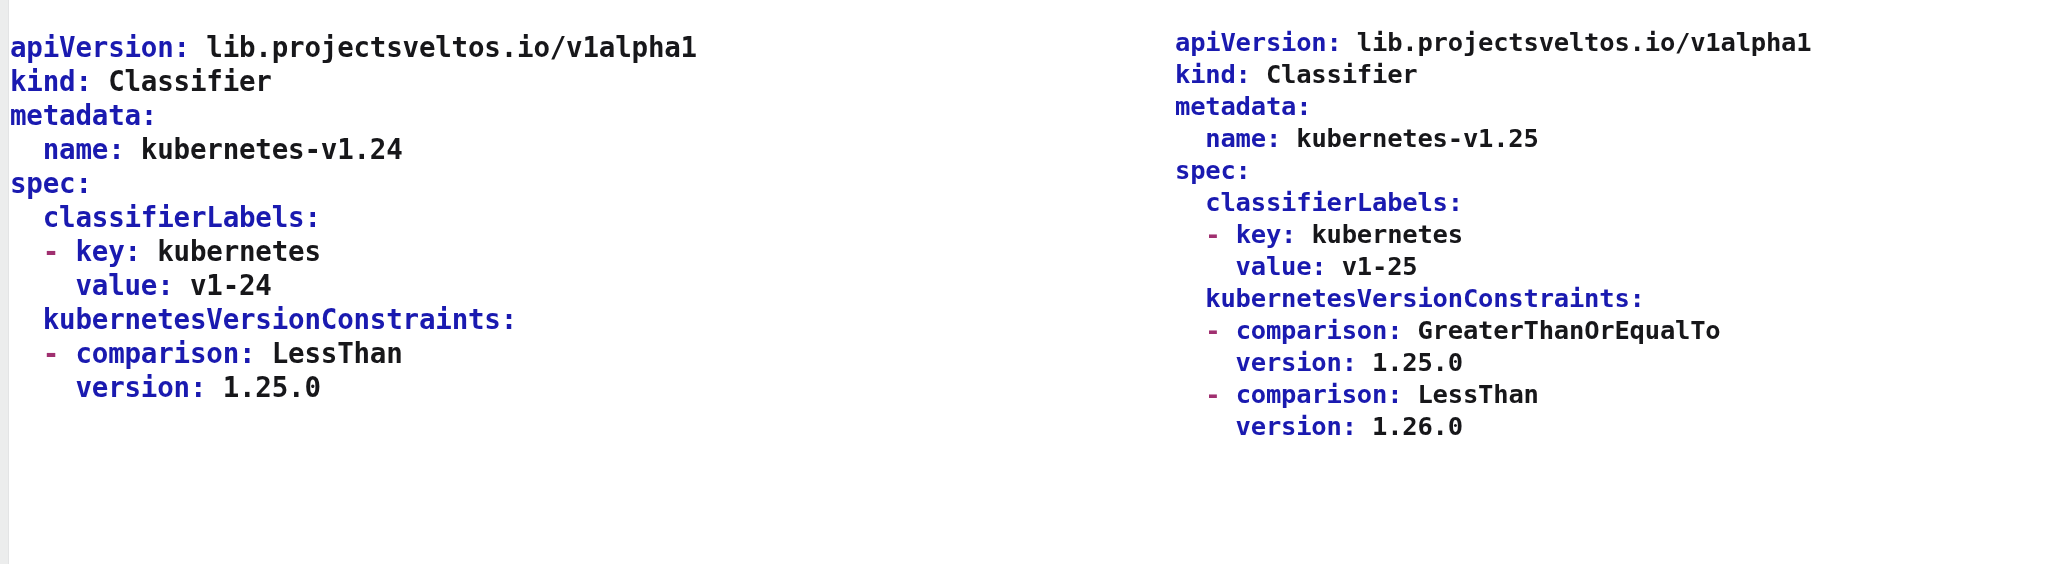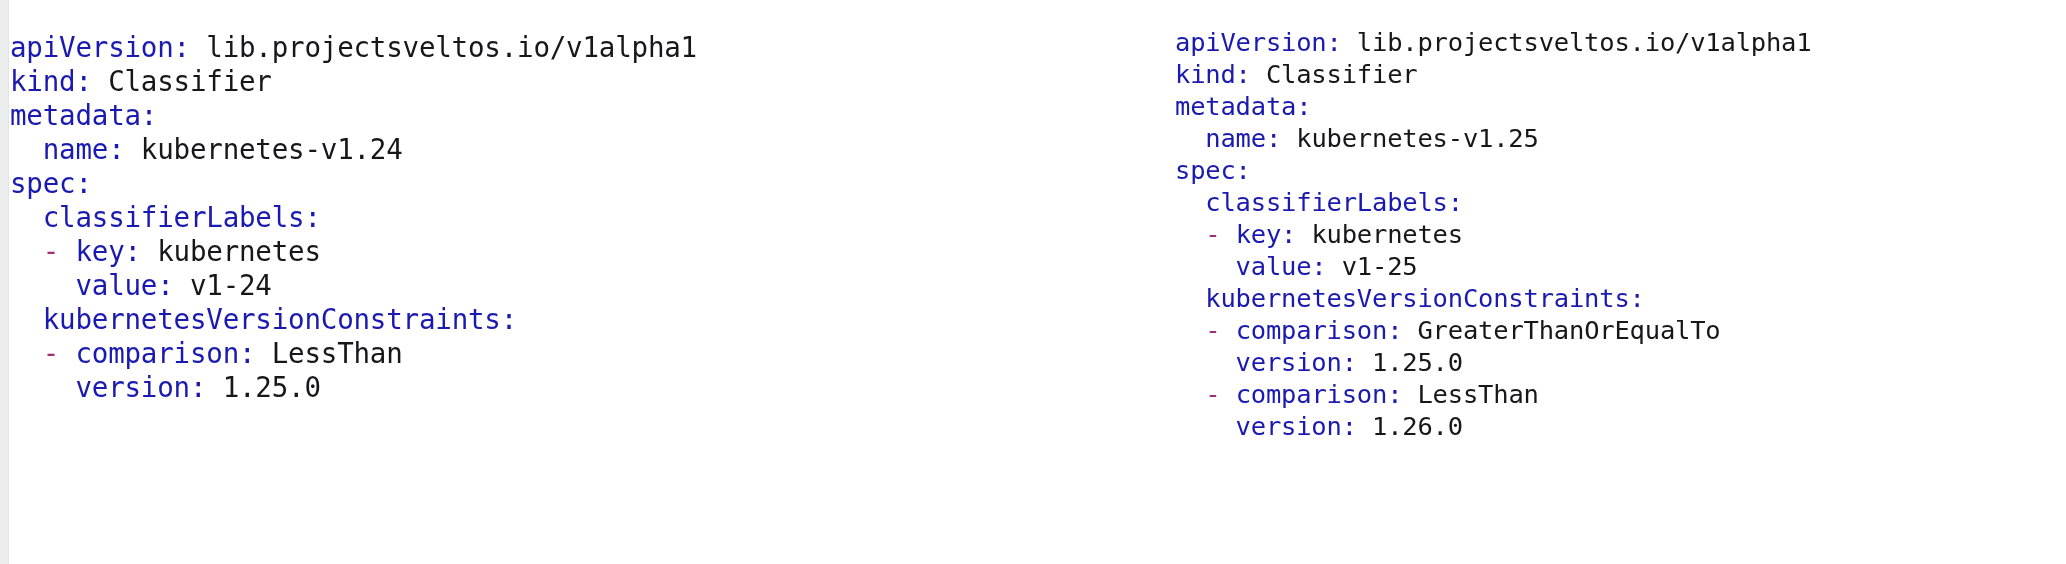--- a/index.html
+++ b/index.html
@@ -30,20 +30,21 @@
     left: 8px;
     top: 0;
     width: 1px;
     height: 564px;
     background: #e3e4e5;
   }
 
   .code-block {
     position: absolute;
     white-space: pre;
+    font-weight: bold;
   }
 
   
   #snippet-left {
     left: 10px;
     top: 2px;
     font-size: 27.5px;
     line-height: 34px;
     letter-spacing: -0.2px;
   }

